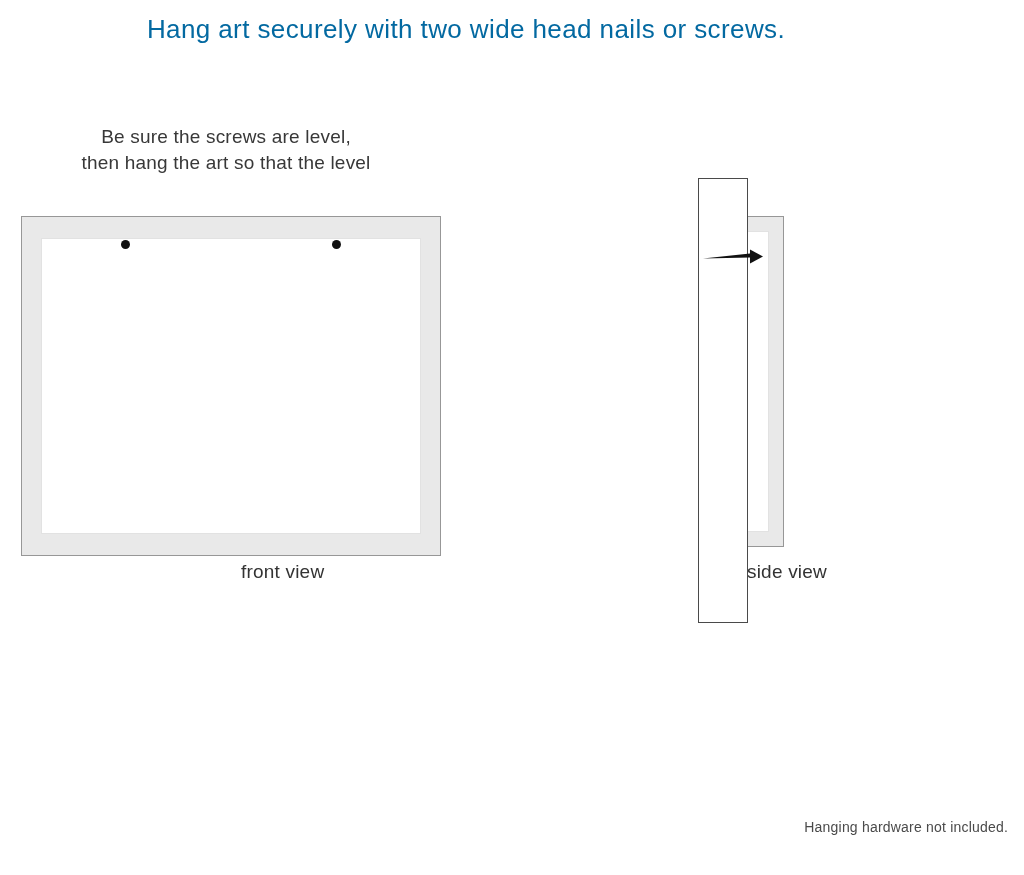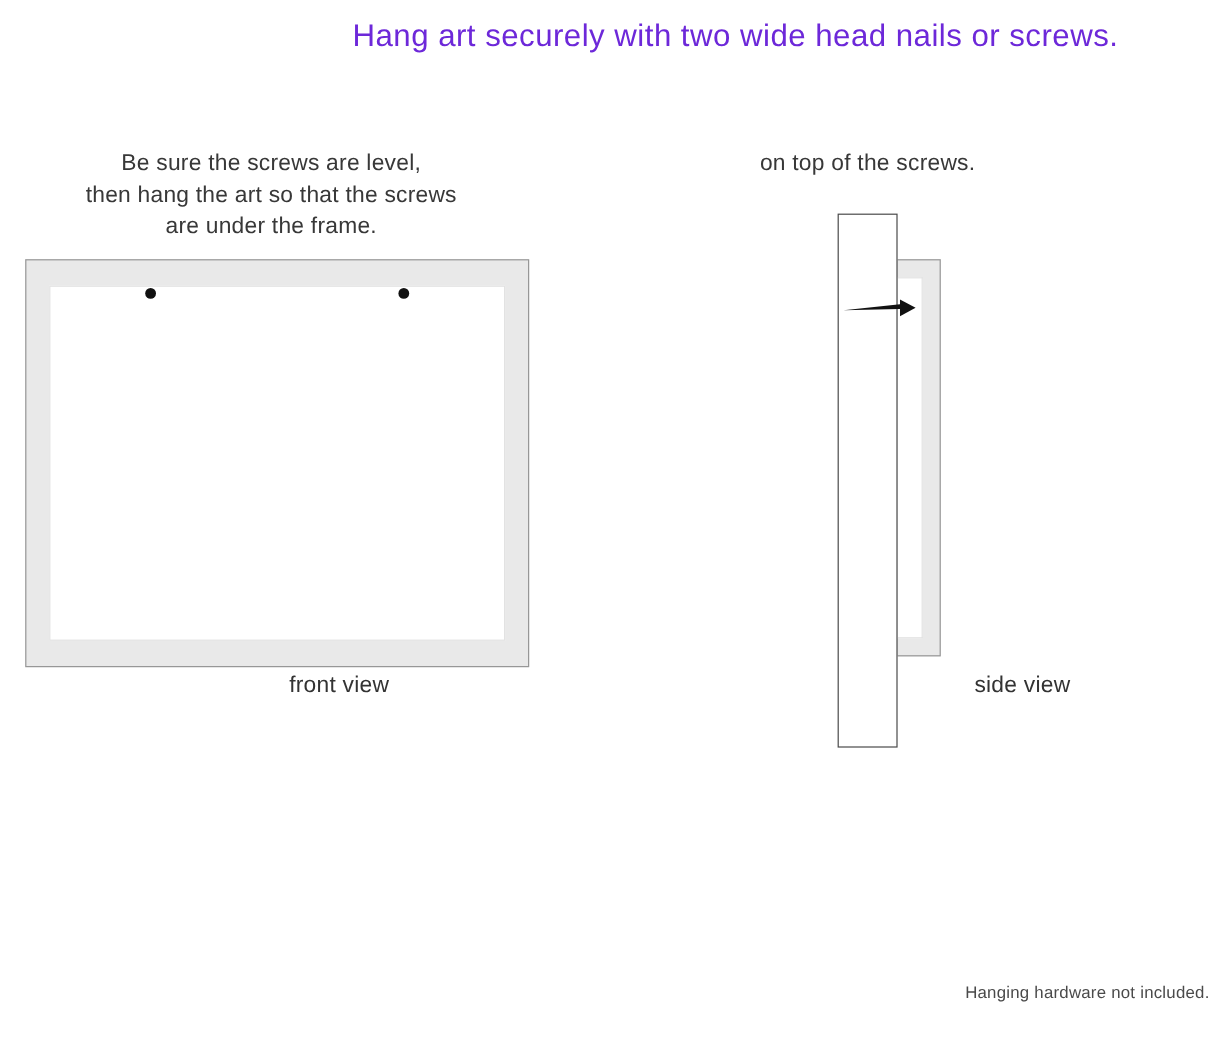--- a/index.html
+++ b/index.html
@@ -10,25 +10,25 @@
     position: relative;
     overflow: hidden;
     font-family: "Liberation Sans", "DejaVu Sans", sans-serif;
     color: #333333;
   }
   .title {
     position: absolute;
     left: 0;
     top: 14px;
     width: 932px;
-    text-align: right;
+    text-align: center;
     font-size: 26px;
     font-weight: 400;
     letter-spacing: 0.4px;
-    color: #6d28d9;
+    color: #0369a1;
   }
   .instruction-block {
     position: absolute;
     text-align: center;
     font-size: 19px;
     line-height: 26px;
     color: #383838;
     letter-spacing: 0.2px;
     margin-top: 18px;
   }
@@ -104,46 +104,44 @@
     z-index: 3;
   }
 
   .view-label {
     position: absolute;
     font-size: 19px;
     color: #333333;
     letter-spacing: 0.2px;
   }
   .label-front { left: 241px; top: 561px; width: 200px; text-align: left; }
-  .label-side  { left: 797px; top: 561px; margin-left: 15px; }
+  .label-side  { left: 732px; top: 561px; margin-left: 15px; }
 
   .footer-note {
     position: absolute;
     right: 16px;
     top: 818px;
     text-align: right;
     font-size: 14px;
     line-height: 19px;
     color: #4a4a4a;
     letter-spacing: 0.2px;
   }
 </style>
 </head>
 <body>
 
 <div class="title">Hang art securely with two wide head nails or screws.</div>
 
 <div class="instruction-block instruction-front">
   <div>Be sure the screws are level,</div>
-  <div>then hang the art so that the screws</div>
-  <div>are under the frame.</div>
+  <div>then hang the art so that the level</div>
 </div>
 
 <div class="instruction-block instruction-side">
-  <div>on top of the screws.</div>
 </div>
 
 <div class="frame-front">
   <div class="frame-front-inner"></div>
 </div>
 <div class="screw-dot screw-left"></div>
 <div class="screw-dot screw-right"></div>
 <div class="view-label label-front">front view</div>
 
 <div class="frame-side">

